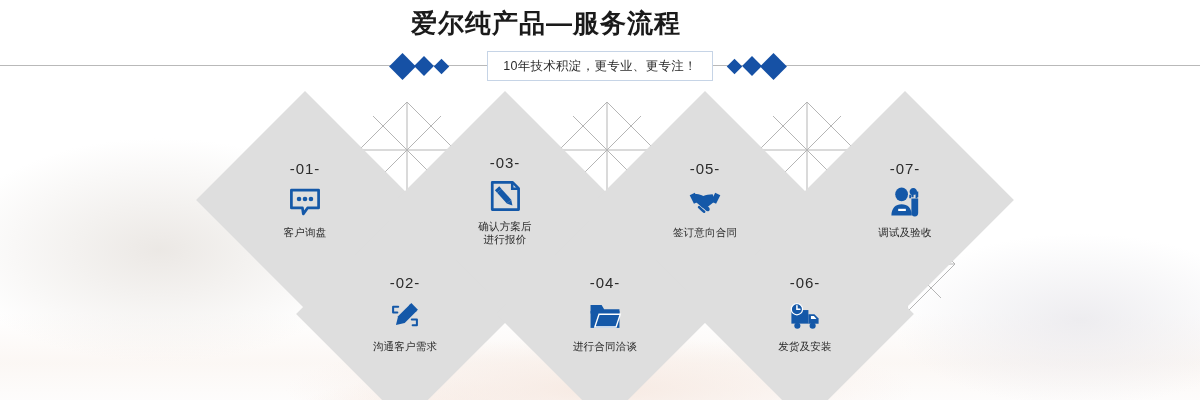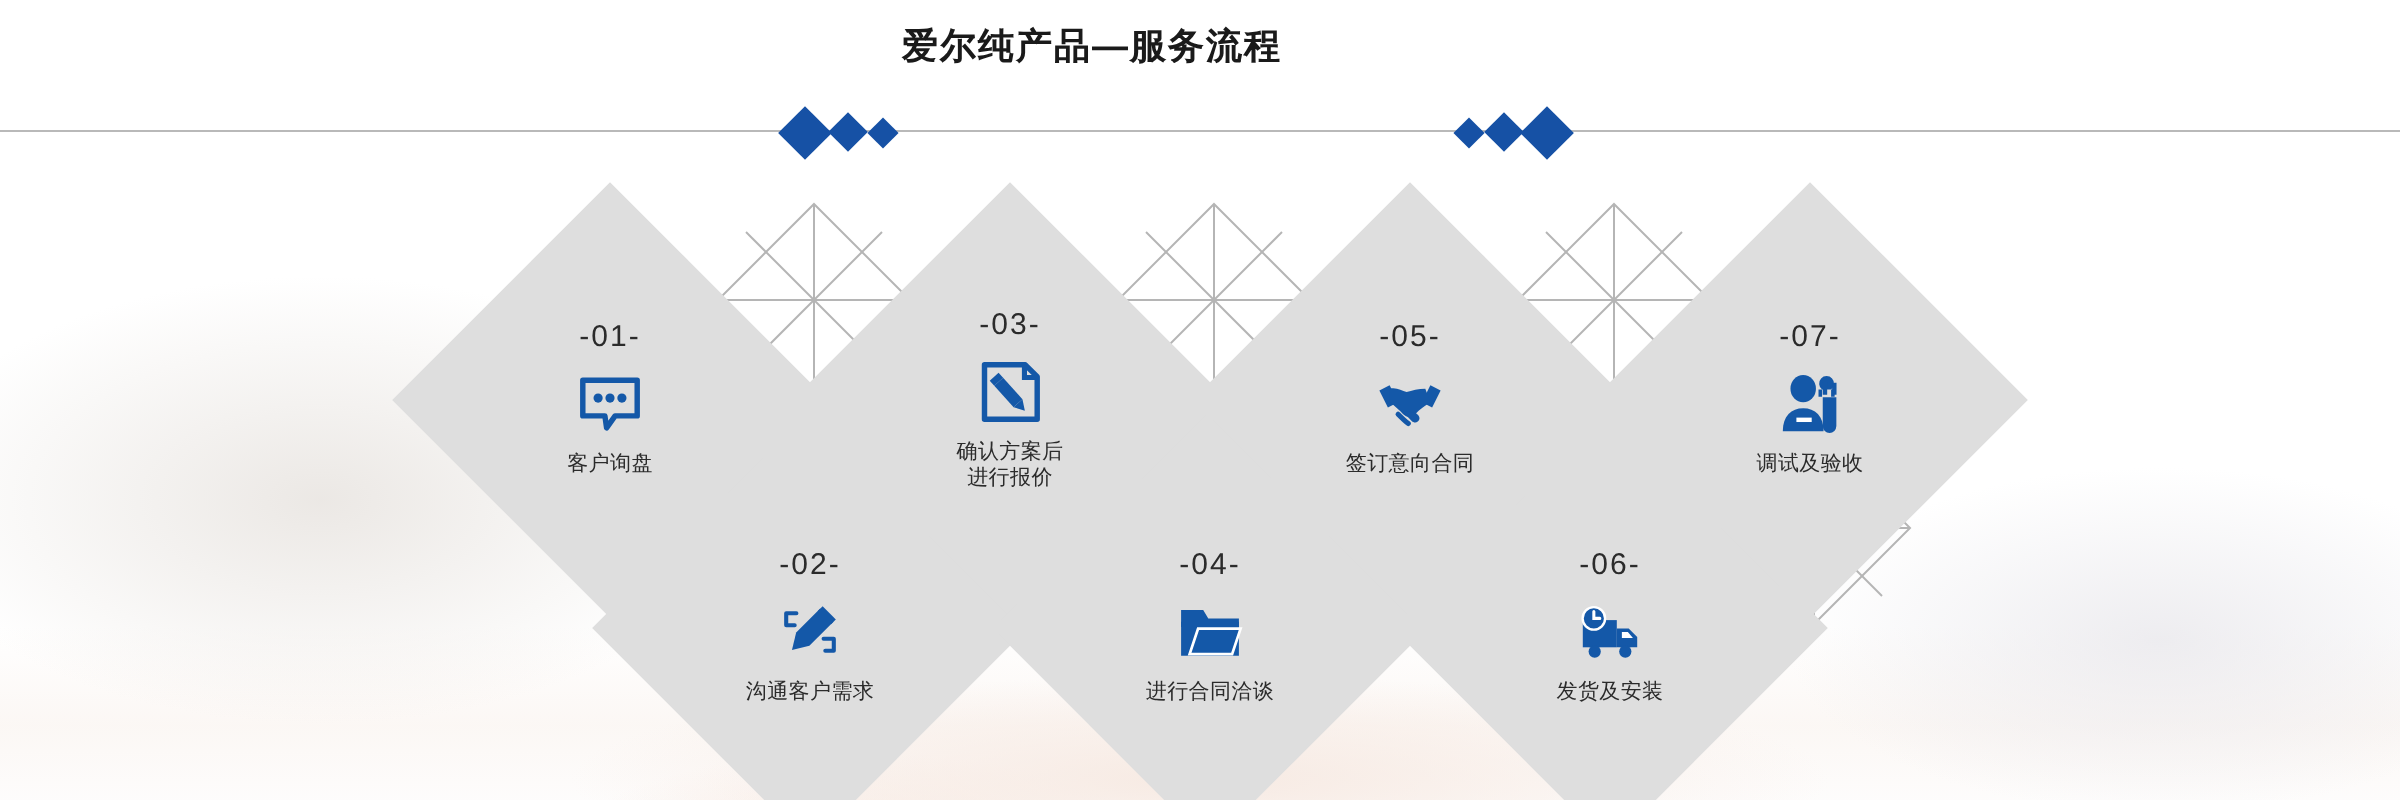--- a/index.html
+++ b/index.html
@@ -22,21 +22,21 @@
       radial-gradient(ellipse 200px 60px at 430px 330px, rgba(248,234,226,.8), rgba(255,255,255,0) 72%),
       linear-gradient(180deg, rgba(255,255,255,0) 72%, rgba(250,244,240,.7) 88%, rgba(252,250,249,.55) 100%);
   }
 
   
   #header{ position:absolute; left:0; top:0; width:1200px; height:92px; }
 
   #page-title{
     position:absolute; left:0; top:8px; width:1092px;
     text-align:center;
-    font-size:18px; font-weight:bold; color:#1a1a1a;
+    font-size:26px; font-weight:bold; color:#1a1a1a;
     letter-spacing:1px;
     line-height:30px;
   }
 
   #header-rule{
     position:absolute; left:0; top:65px; width:1200px; height:1px;
     background:#b9b9b9;
   }
 
   .diamond-group{ position:absolute; top:50px; height:32px; display:flex; align-items:center; gap:5px; }
@@ -99,20 +99,23 @@
   <div id="page-title">爱尔纯产品—服务流程</div>
 
   <div id="header-rule"></div>
 
   <div class="diamond-group" id="diamonds-left">
     <span class="dia lg"></span>
     <span class="dia md"></span>
     <span class="dia sm"></span>
   </div>
 
+  <div id="subtitle-box">
+    <span id="subtitle-text">10年技术积淀，更专业、更专注！</span>
+  </div>
 
   <div class="diamond-group" id="diamonds-right">
     <span class="dia sm"></span>
     <span class="dia md"></span>
     <span class="dia lg"></span>
   </div>
 </div>
 
 <div id="flow">
 

